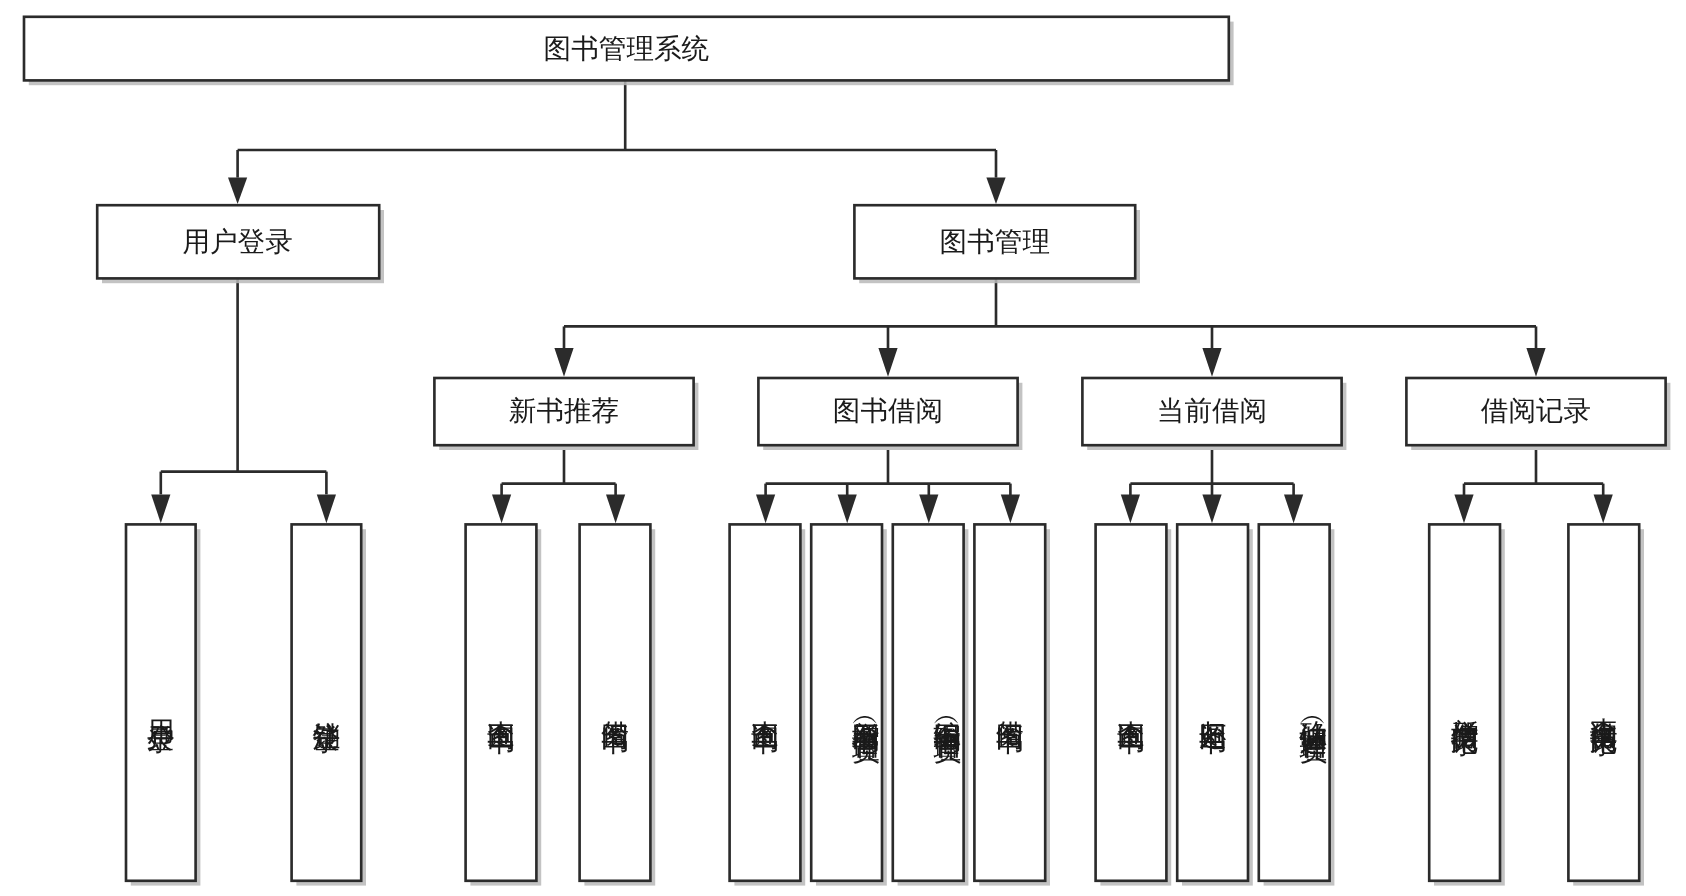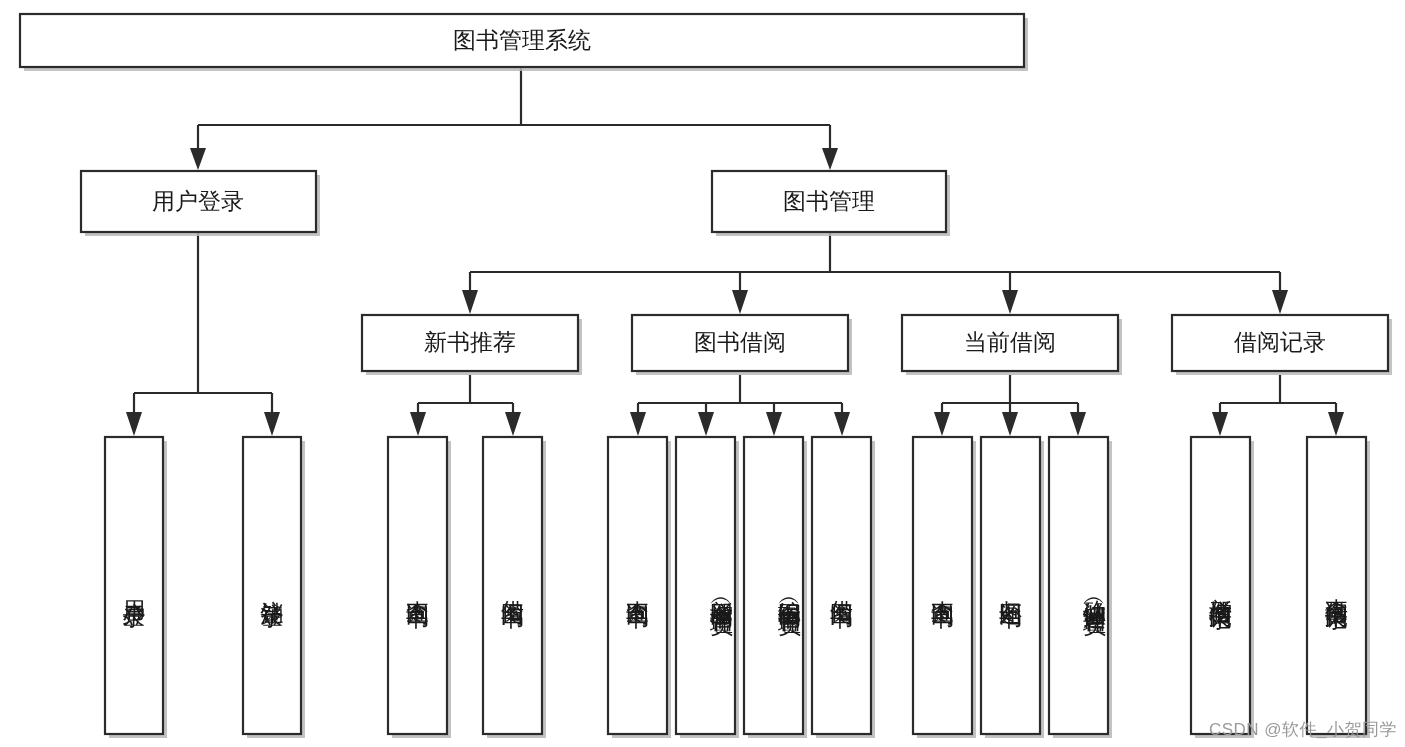--- a/index.html
+++ b/index.html
@@ -228,15 +228,14 @@
   <div class="vert-label" style="left:744px; top:437px; width:59px; height:297px; align-items:flex-start; padding-top:10px; box-sizing:border-box;">编辑图书（管理员）</div>
   <div class="vert-label" style="left:812px; top:437px; width:59px; height:297px;">借阅图书</div>
 
   <div class="vert-label" style="left:913px; top:437px; width:59px; height:297px;">查询图书</div>
   <div class="vert-label" style="left:981px; top:437px; width:59px; height:297px;">归还图书</div>
   <div class="vert-label" style="left:1049px; top:437px; width:59px; height:297px; align-items:flex-start; padding-top:10px; box-sizing:border-box;">确认归还（管理员）</div>
 
   <div class="vert-label" style="left:1191px; top:437px; width:59px; height:297px;">新增借阅记录</div>
   <div class="vert-label" style="left:1307px; top:437px; width:59px; height:297px;">查询借阅记录</div>
 
-  <div class="watermark">CSDN @软件_小贺同学</div>
 
 </div>
 
 </body></html>

